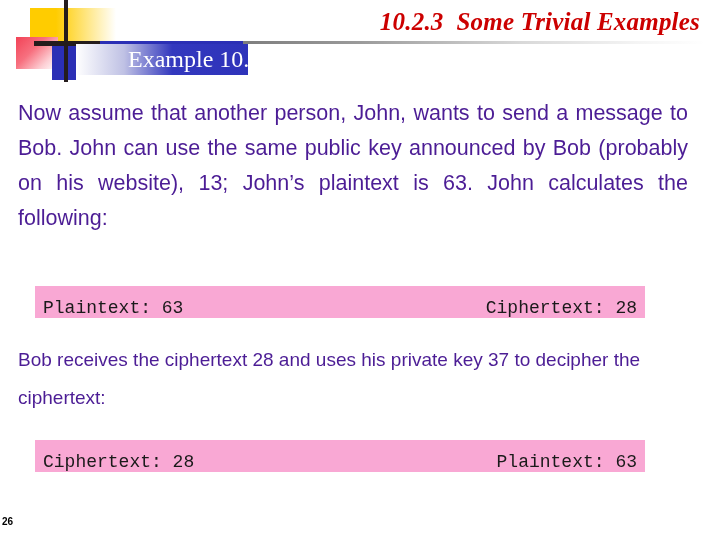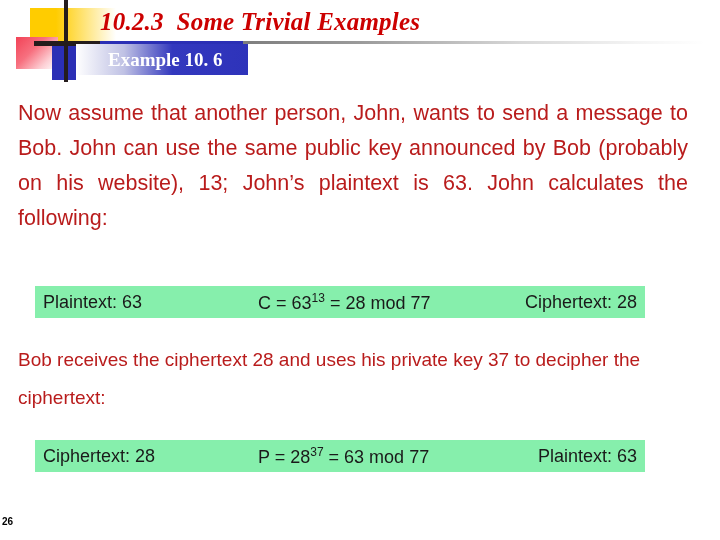--- a/index.html
+++ b/index.html
@@ -63,20 +63,21 @@
     position: absolute;
     left: 100px; top: 8px;
     width: 600px;
     font-family: "Liberation Serif", serif;
     font-style: italic;
     font-weight: bold;
     font-size: 25px;
     color: #CC0000;
     letter-spacing: 0.2px;
     white-space: pre;
+    text-align: right;
   }
 
   
   #title-rule {
     position: absolute;
     left: 243px; top: 41px;
     width: 462px; height: 3px;
     background: linear-gradient(to right, #7E7E7E 0%, #9A9A9A 25%, #D8D8D8 60%, #F4F4F4 85%, #FFFFFF 100%);
   }
   #title-rule-blue {
@@ -89,57 +90,57 @@
   
   #example-banner {
     position: absolute;
     left: 76px; top: 44px;
     width: 172px; height: 31px;
     background: linear-gradient(to right, #FFFFFF 0%, #BFC1E4 28%, #3338BE 56%, #2E33BA 100%);
     display: flex;
     align-items: center;
   }
   #example-banner-label {
-    margin-left: 32px;
+    margin-left: 52px;
     font-family: "Liberation Serif", serif;
-    font-weight: bold;
-    font-size: 19px;
+    font-weight: normal;
+    font-size: 24px;
     color: #FFFFFF;
     white-space: pre;
   }
 
   
   .body-para {
     position: absolute;
     font-family: "Liberation Sans", sans-serif;
-    color: #b91c1c;
+    color: #4c1d95;
     text-align: justify;
     text-justify: inter-word;
   }
   #para-1 {
     left: 18px; top: 96px;
     width: 670px;
     font-size: 21.5px;
     line-height: 35px;
   }
   #para-2 {
     left: 18px; top: 341px;
     width: 680px;
     font-size: 19px;
     line-height: 38px;
     text-align: left;
   }
 
   
   .formula-box {
     position: absolute;
-    background: #86efac;
+    background: #f9a8d4;
     display: flex;
-    align-items: center;
-    font-family: Liberation Sans, sans-serif;
+    align-items: flex-end;
+    font-family: Liberation Mono, monospace;
     font-size: 18px;
     color: #1A1A1A;
   }
   #formula-box-1 { left: 35px; top: 286px; width: 610px; height: 32px; }
   #formula-box-2 { left: 35px; top: 440px; width: 610px; height: 32px; }
 
   .fb-left   { width: 215px; padding-left: 8px; text-align: left;   white-space: pre; }
   .fb-center { width: 230px; text-align: left;  white-space: pre; }
   .fb-right  { flex: 1; text-align: right; padding-right: 8px; white-space: pre; }
 
@@ -173,25 +174,23 @@
 <div id="title-rule"></div>
 
 <div id="example-banner">
   <span id="example-banner-label">Example 10. 6</span>
 </div>
 
 <div class="body-para" id="para-1">Now assume that another person, John, wants to send a message to Bob. John can use the same public key announced by Bob (probably on his website), 13; John’s plaintext is 63. John calculates the following:</div>
 
 <div class="formula-box" id="formula-box-1">
   <span class="fb-left">Plaintext: 63</span>
-  <span class="fb-center"><span>C = 63</span><sup>13</sup><span> = 28 mod 77</span></span>
   <span class="fb-right">Ciphertext: 28</span>
 </div>
 
 <div class="body-para" id="para-2">Bob receives the ciphertext 28 and uses his private key 37 to decipher the ciphertext:</div>
 
 <div class="formula-box" id="formula-box-2">
   <span class="fb-left">Ciphertext: 28</span>
-  <span class="fb-center"><span>P = 28</span><sup>37</sup><span> = 63 mod 77</span></span>
   <span class="fb-right">Plaintext: 63</span>
 </div>
 
 <div id="page-number">26</div>
 
 </body></html>

